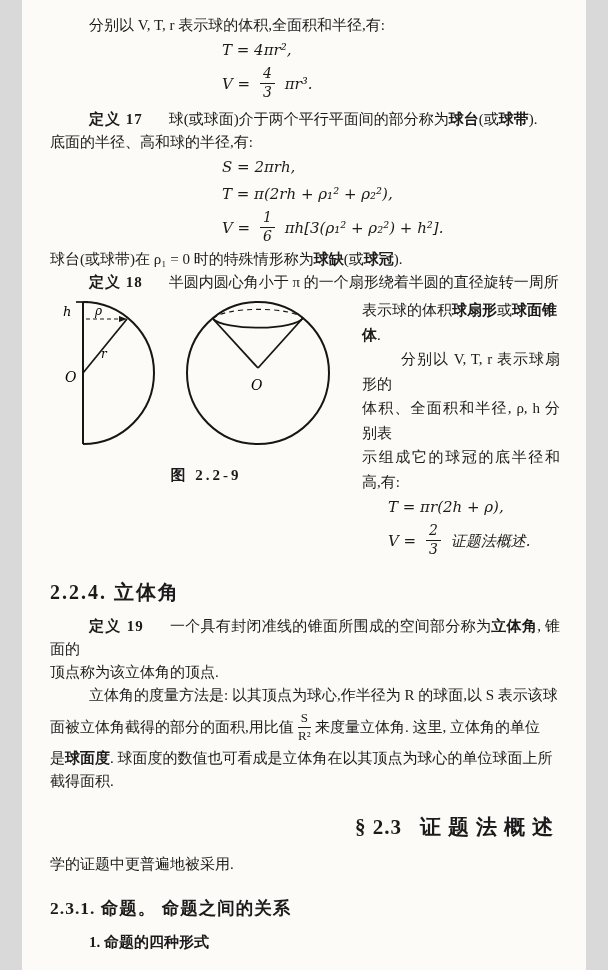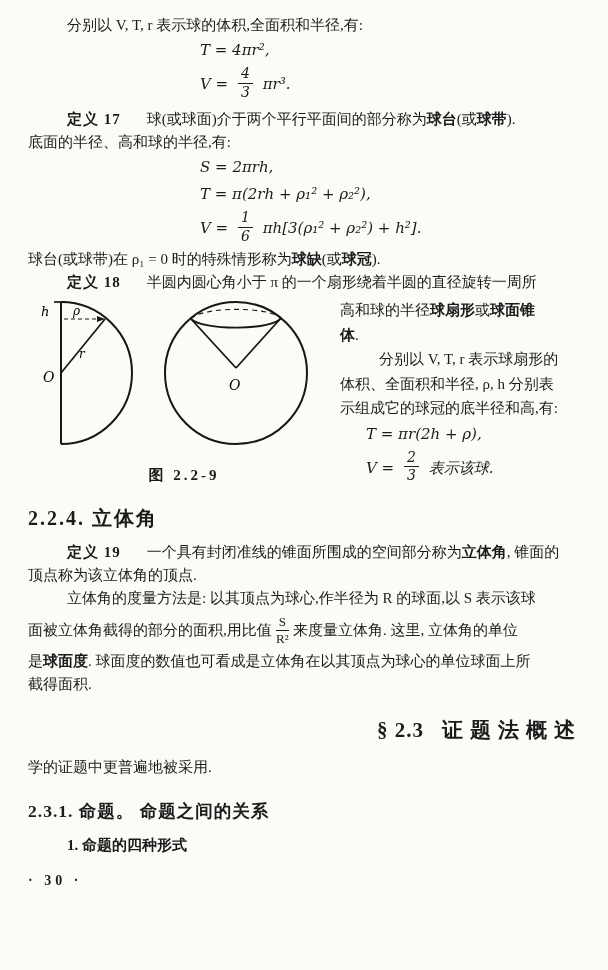--- a/index.html
+++ b/index.html
@@ -1,18 +1,18 @@
 <!DOCTYPE html>
 <html><head>
 <meta charset="utf-8">
 <style>
   html,body { margin:0; padding:0; background:#d9d9d9; }
   .page {
     position:relative;
-    width:608px; height:970px;
+    width:564px; height:970px;
     margin:0 auto;
     background:#fcfbf7;
     overflow:hidden;
     color:#1b1b1b;
     font-family:"Liberation Serif","DejaVu Serif",serif;
   }
   .content { padding:14px 26px 0 28px; font-size:15px; }
   .line { line-height:23px; text-align:justify; }
   .ind { text-indent:2.6em; }
   .b { font-weight:bold; }
@@ -117,36 +117,36 @@
             <line x1="205" y1="72" x2="250" y2="22" stroke-width="1.8"></line>
             <path d="M 160,23 A 46,11.5 0 0 0 250,22" stroke-width="1.8"></path>
             <path d="M 160,23 A 46,11.5 0 0 1 250,22" stroke-width="1.1" stroke-dasharray="5 4"></path>
           </g>
           <text x="198" y="94" font-size="14">O</text>
         </svg>
         <div class="figure-caption">图  2.2-9</div>
       </div>
       <div class="figure-right">
         <div class="line">
-          <span>高和球的半径</span><span class="b">球扇形</span><span>或</span><span class="b">球面锥</span>
+          <span>表示球的体积</span><span class="b">球扇形</span><span>或</span><span class="b">球面锥</span>
         </div>
         <div class="line">
           <span class="b">体</span><span>.</span>
         </div>
         <div class="line ind">分别以 V, T, r 表示球扇形的</div>
         <div class="line">体积、全面积和半径, ρ, h 分别表</div>
         <div class="line">示组成它的球冠的底半径和高,有:</div>
         <div class="formula">T = πr(2h + ρ),</div>
         <div class="formula formula-frac">
           <span>V =</span>
           <span class="frac">
             <span class="fnum">2</span>
             <span class="fden">3</span>
           </span>
-          <span>表示该球.</span>
+          <span>证题法概述.</span>
         </div>
       </div>
     </div>
 
     <div class="h-sec224">2.2.4.  立体角</div>
 
     <div class="line ind">
       <span class="deflabel">定义 19</span><span>一个具有封闭准线的锥面所围成的空间部分称为</span><span class="b">立体角</span><span>, 锥面的</span>
     </div>
     <div class="line">顶点称为该立体角的顶点.</div>

